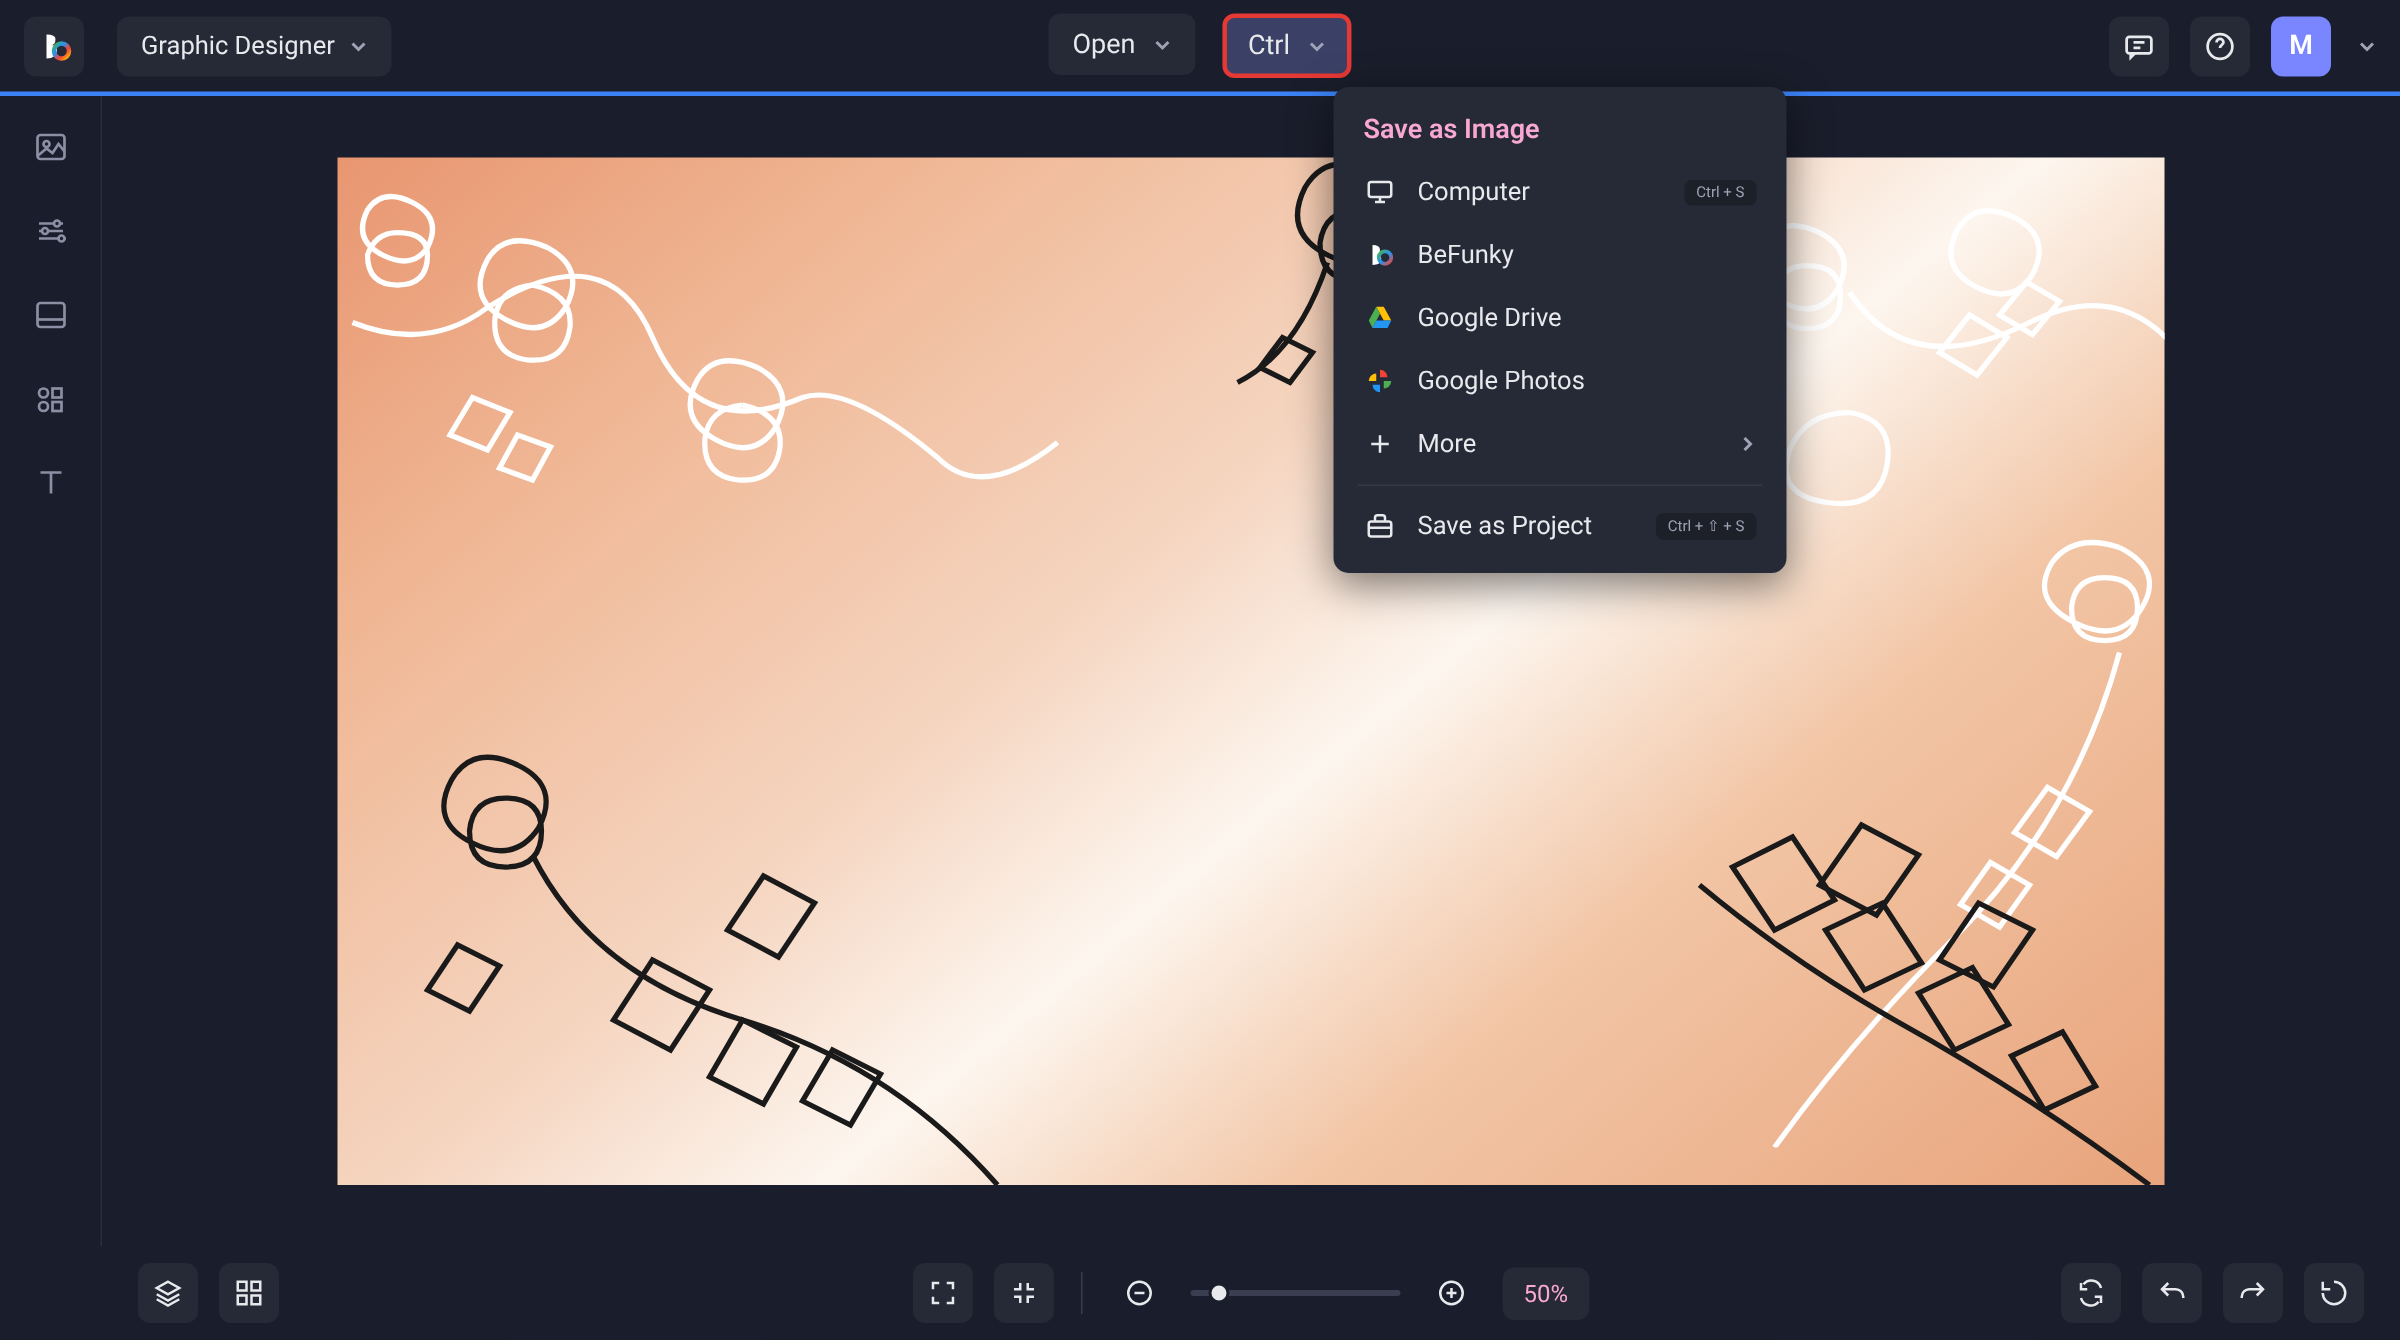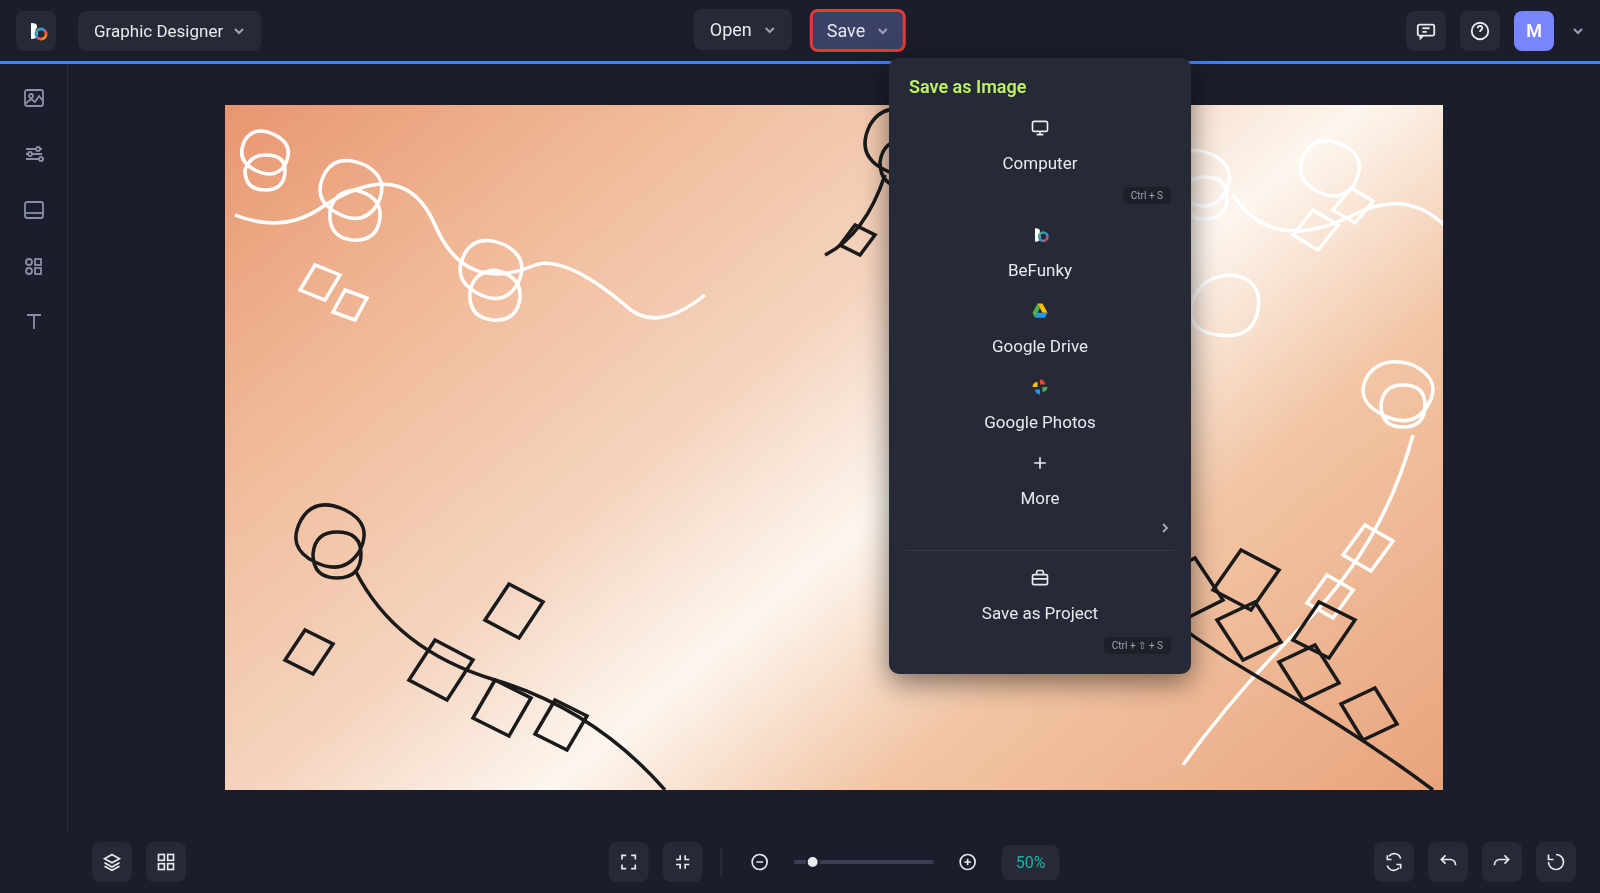--- a/index.html
+++ b/index.html
@@ -152,33 +152,32 @@
   width: 302px;
   background: #262936;
   border-radius: 10px;
   padding: 14px 10px 10px 10px;
   box-shadow: 0 8px 28px rgba(0,0,0,0.5);
   z-index: 100;
 }
 .dropdown-header {
   font-size: 18px;
   font-weight: 600;
-  color: #bef264;
+  color: #f9a8d4;
   padding: 4px 10px 10px 10px;
 }
 .menu-item {
   display: flex;
   align-items: center;
   gap: 14px;
   padding: 10px 10px;
   border-radius: 6px;
   font-size: 17px;
   color: #e8e9ed;
   cursor: pointer;
-  flex-direction: column;
 }
 .menu-icon {
   width: 22px; height: 22px;
   display: flex;
   align-items: center;
   justify-content: center;
   flex-shrink: 0;
 }
 .menu-icon svg { width: 20px; height: 20px; }
 .shortcut {
@@ -250,21 +249,21 @@
   width: 14px; height: 14px;
   border-radius: 50%;
   background: #e8e9ed;
   border: 2px solid #1a1d2b;
 }
 .zoom-label {
   background: #262936;
   padding: 8px 14px;
   border-radius: 8px;
   font-size: 16px;
-  color: #14b8a6;
+  color: #f9a8d4;
 }
 .sep { width: 1px; height: 28px; background: #3a3e50; margin: 0 4px; }
 </style>
 </head>
 <body>
 
 <div class="header">
   <div class="logo">
     <svg viewBox="0 0 24 24">
         <path d="M7 4 L7 20 Q14 20 14 14 Q14 11 10 11 Q13 11 13 7 Q13 4 7 4 Z" fill="#fff"></path>
@@ -287,21 +286,21 @@
   </div>
 
   <div class="header-center">
     <div class="top-btn">
       <span>Open</span>
       <svg class="chev-down" viewBox="0 0 12 12">
           <path d="M2 4 L6 8 L10 4"></path>
         </svg>
     </div>
     <div class="top-btn save-btn">
-      <span>Save</span>
+      <span>Ctrl</span>
       <svg class="chev-down" viewBox="0 0 12 12">
           <path d="M2 4 L6 8 L10 4"></path>
         </svg>
     </div>
   </div>
 
   <div class="header-right">
     <div class="icon-btn">
       <svg viewBox="0 0 24 24">
           <rect x="3" y="5" width="18" height="12" rx="2"></rect>

